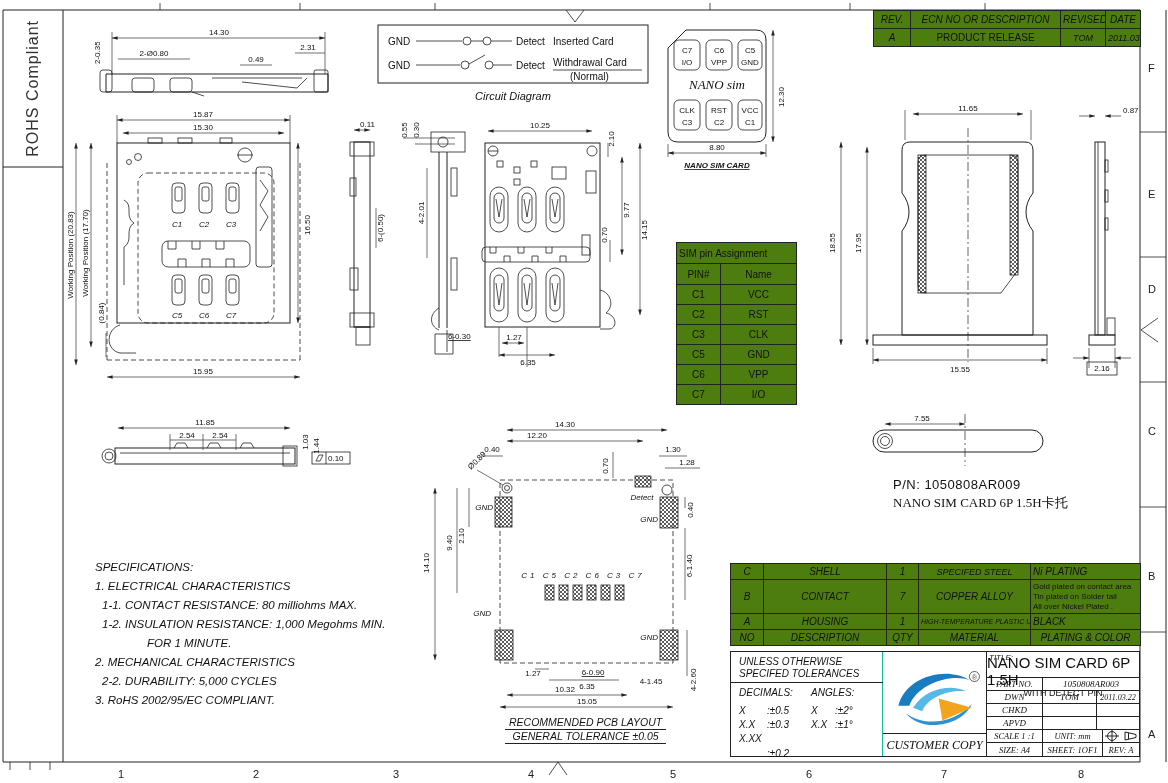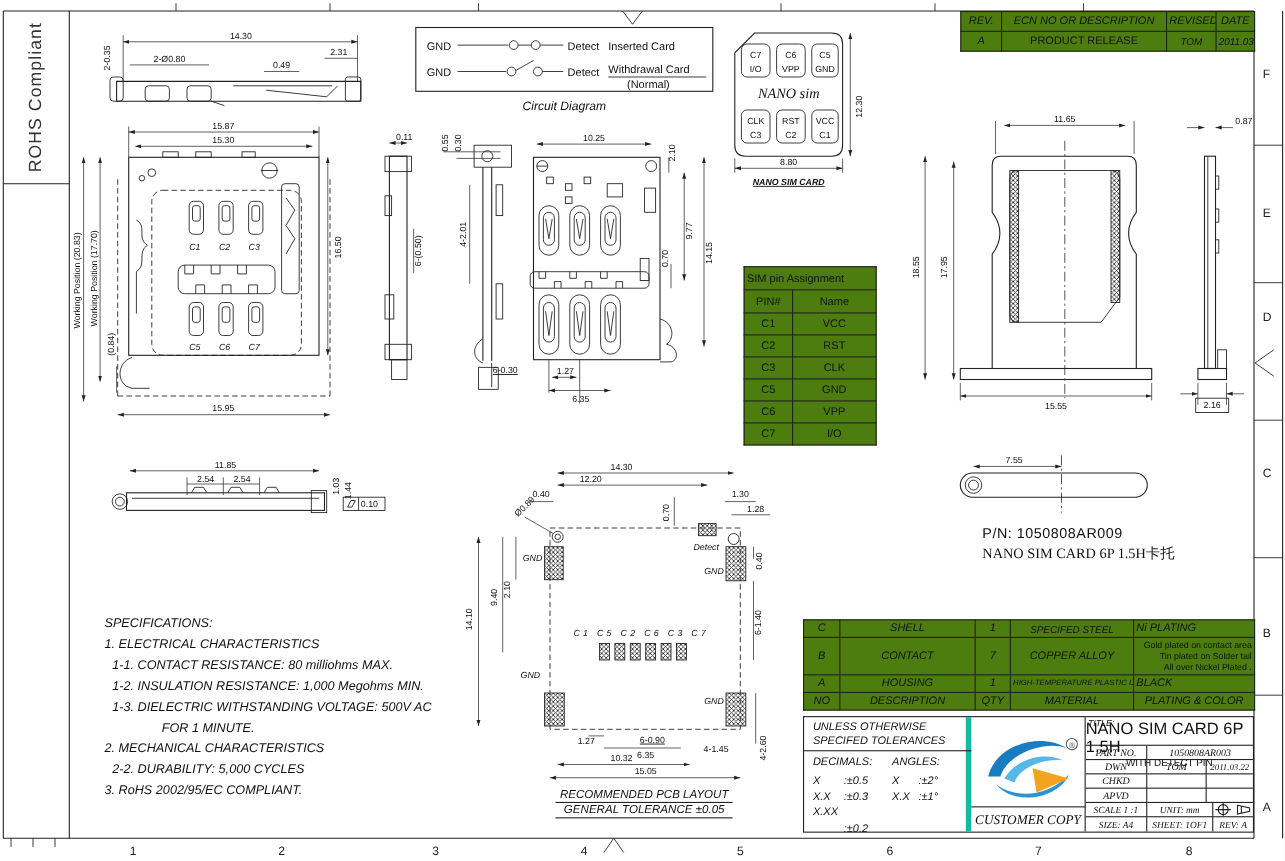--- a/index.html
+++ b/index.html
@@ -440,21 +440,20 @@
     <path class="lnt" d="M226 45 L229 39 H233 L230 45 Z"></path>
     <text class="t8" x="238" y="45">0.10</text>
   </g>
 </svg>
 
 <div class="abs spec" style="left:95px;top:558px">
   <div>SPECIFICATIONS:</div>
   <div>1. ELECTRICAL CHARACTERISTICS</div>
   <div class="s1">1-1. CONTACT RESISTANCE: 80 milliohms  MAX.</div>
   <div class="s1">1-2. INSULATION RESISTANCE: 1,000 Megohms MIN.</div>
-  <div class="s1">1-3. DIELECTRIC WITHSTANDING VOLTAGE: 500V AC</div>
   <div class="s2">FOR 1 MINUTE.</div>
   <div>2. MECHANICAL CHARACTERISTICS</div>
   <div class="s1">2-2. DURABILITY: 5,000 CYCLES</div>
   <div>3. RoHS 2002/95/EC COMPLIANT.</div>
 </div>
 
 <svg class="abs" style="left:415px;top:418px" width="300" height="296">
   <line class="dim" x1="92" y1="12" x2="252" y2="12" marker-start="url(#ar)" marker-end="url(#ar)"></line>
   <text class="t8 mid" x="150" y="9">14.30</text>
   <line class="dim" x1="92" y1="23" x2="228" y2="23" marker-start="url(#ar)" marker-end="url(#ar)"></line>
@@ -533,21 +532,21 @@
     <td>SHELL</td>
     <td>1</td>
     <td style="font-size:9px">SPECIFED STEEL</td>
     <td style="text-align:left">Ni PLATING</td>
   </tr>
   <tr style="height:34px">
     <td>B</td>
     <td>CONTACT</td>
     <td>7</td>
     <td>COPPER ALLOY</td>
-    <td style="font-style:normal;font-size:8px;line-height:10px;text-align:right">
+    <td style="font-style:normal;font-size:8px;line-height:10px;text-align:left">
       <div>Gold plated on contact area</div>
       <div>Tin plated on Solder tail</div>
       <div>All over Nickel Plated .</div>
     </td>
   </tr>
   <tr style="height:16px">
     <td>A</td>
     <td>HOUSING</td>
     <td>1</td>
     <td style="font-size:7px">HIGH-TEMPERATURE PLASTIC UL94-V0</td>
@@ -558,21 +557,21 @@
     <td>DESCRIPTION</td>
     <td>QTY</td>
     <td>MATERIAL</td>
     <td>PLATING &amp; COLOR</td>
   </tr>
 </tbody>
     </table>
 
 <div class="abs" style="left:730px;top:651px;width:410px;height:106px;border:1px solid #222;box-sizing:border-box">
 
-  <div class="abs" style="left:0;top:0;width:152px;height:104px;border-right:5px solid #14b8a6;box-sizing:border-box;font-style:italic;font-size:10px">
+  <div class="abs" style="left:0;top:0;width:152px;height:104px;border-right:1px solid #14b8a6;box-sizing:border-box;font-style:italic;font-size:10px">
     <div style="position:absolute;left:8px;top:4px">UNLESS OTHERWISE</div>
     <div style="position:absolute;left:8px;top:16px">SPECIFED TOLERANCES</div>
     <div style="position:absolute;left:0;top:30px;width:152px;border-top:1px solid #222"></div>
     <div style="position:absolute;left:8px;top:35px">DECIMALS:</div>
     <div style="position:absolute;left:80px;top:35px">ANGLES:</div>
     <div style="position:absolute;left:8px;top:53px">X</div>
     <div style="position:absolute;left:36px;top:53px">:±0.5</div>
     <div style="position:absolute;left:80px;top:53px">X</div>
     <div style="position:absolute;left:104px;top:53px">:±2°</div>
     <div style="position:absolute;left:8px;top:67px">X.X</div>

